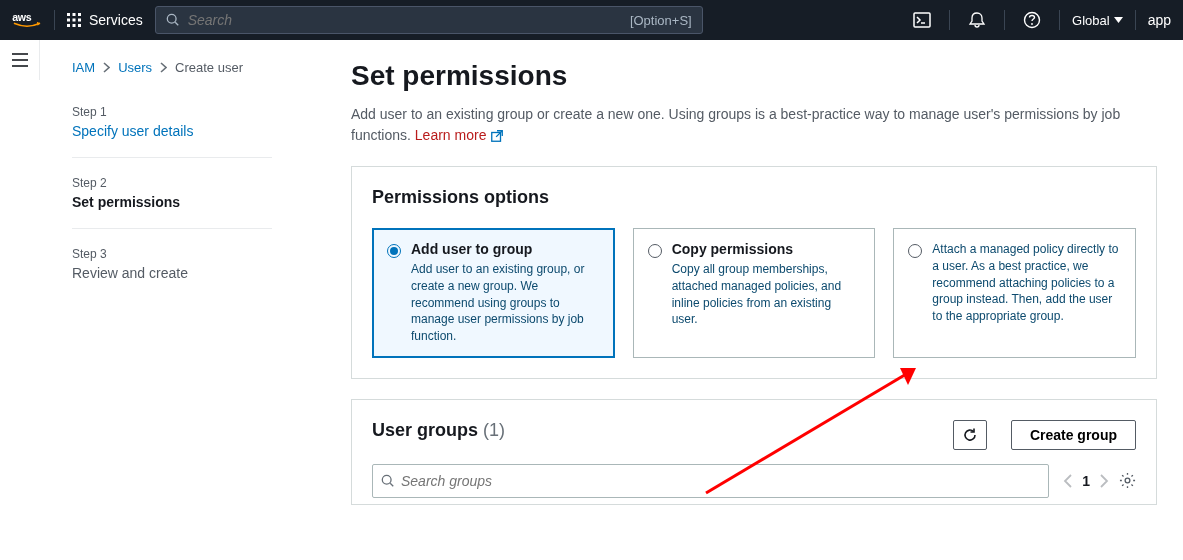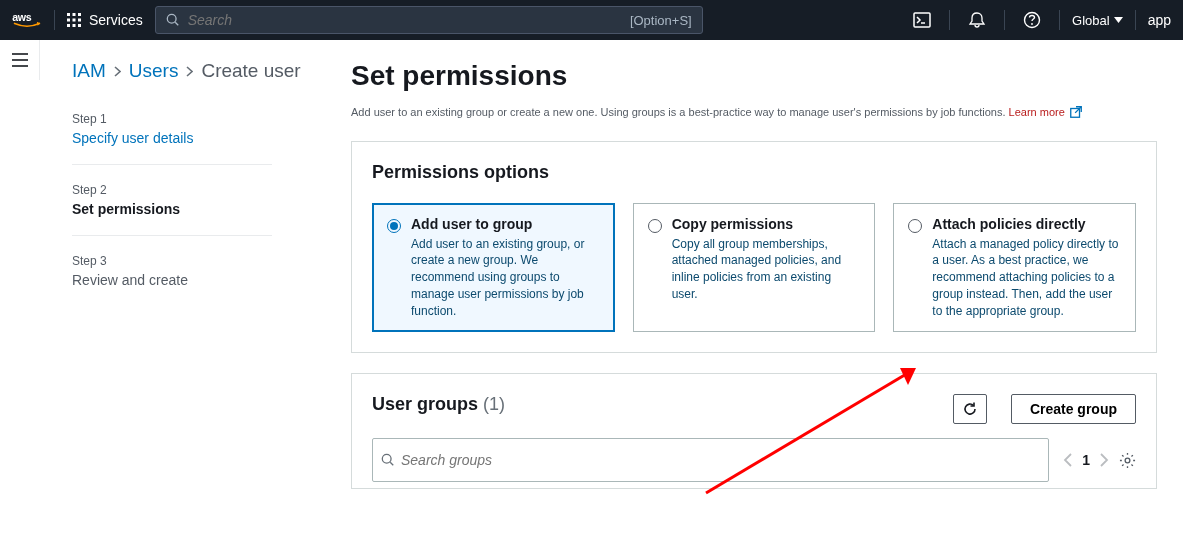--- a/index.html
+++ b/index.html
@@ -20,35 +20,35 @@
   .nav-icon { color: #fff; cursor: pointer; display: flex; align-items: center; padding: 0 6px; }
   .nav-region { color: #fff; cursor: pointer; display:flex; align-items:center; gap:4px; font-size:13px;text-align:right; }
   .nav-app { color: #fff; font-size: 14px; }
 
   
   .hamburger-col { position: absolute; left: 0; top: 40px; width: 40px; height: 40px; display:flex; align-items:center; justify-content:center; border-right: 1px solid #e9ebed; cursor:pointer; }
 
   
   .main { display: flex; padding-left: 40px; }
   .sidebar { width: 311px; padding: 20px 0 0 32px; }
-  .breadcrumb { display: flex; align-items: center; gap: 8px; font-size: 19px; margin-bottom: 20px; }
+  .breadcrumb { display: flex; align-items: center; gap: 8px; font-size: 13px; margin-bottom: 20px; }
   .breadcrumb a { color: #0073bb; text-decoration: none; cursor: pointer; }
   .breadcrumb .sep { color: #687078; display:flex; }
   .breadcrumb .current { color: #545b64; }
   .step { padding: 10px 0; }
   .step-num { font-size: 12px; color: #545b64; margin-bottom: 4px; }
   .step-title { font-size: 14px; color: #545b64; }
   .step-title.link { color: #0073bb; cursor: pointer; }
   .step-title.active { color: #16191f; font-weight: bold; }
   .step-divider { border-top: 1px solid #e9ebed; margin: 8px 0; width: 200px; }
 
   
   .content { flex: 1; padding: 20px 26px 0 0; }
   .content h1 { font-size: 28px; font-weight: 700; margin-bottom: 12px; }
-  .content .subtitle { color: #545b64; font-size: 11px; line-height: 1.5; margin-bottom: 20px; }
+  .content .subtitle { color: #545b64; font-size: 14px; line-height: 1.5; margin-bottom: 20px; }
   .content .subtitle a { color: #b91c1c; text-decoration: none; cursor: pointer; display:inline-flex; align-items:center; gap:4px; }
 
   .panel { border: 1px solid #d5dbdb; background: #fff; padding: 20px; margin-bottom: 20px; }
   .panel h2 { font-size: 18px; font-weight: 700; margin-bottom: 20px; }
 
   .options-row { display: flex; gap: 18px; }
   .option-card { flex: 1; border: 1px solid #aab7b8; padding: 12px 14px; cursor: pointer; display:flex; gap:10px; align-items:flex-start; }
   .option-card.selected { border: 2px solid #0073bb; background: #f0f8ff; padding: 11px 13px; }
   .option-card .radio { width: 14px; height: 14px; border: 1px solid #545b64; border-radius: 50%; flex-shrink:0; margin-top:3px; position:relative; }
   .option-card.selected .radio { border-color: #0073bb; }
@@ -57,21 +57,21 @@
   .option-card .opt-desc { font-size: 12px; color: #0c4a6e; line-height: 1.4; }
 
   .groups-header { display:flex; align-items:flex-start; justify-content:space-between; margin-bottom: 14px; }
   .groups-header .title { font-size: 18px; font-weight:700; }
   .groups-header .count { color:#687078; font-weight:400; }
   .groups-header .actions { display:flex; gap:24px; align-items:center; }
   .btn { border:1px solid #545b64; background:#fff; border-radius:2px; padding: 6px 18px; font-size:14px; font-weight:700; cursor:pointer; display:inline-flex; align-items:center; gap:6px; }
   .btn.icon-only { padding: 6px 8px; }
   
   .groups-search-row { display:flex; align-items:center; gap:14px; }
-  .groups-search { flex:1; border:1px solid #aab7b8; border-radius:2px; height:44px; display:flex; align-items:center; padding:0 8px; gap:6px; }
+  .groups-search { flex:1; border:1px solid #aab7b8; border-radius:2px; height:34px; display:flex; align-items:center; padding:0 8px; gap:6px; }
   .groups-search input { border:none; outline:none; flex:1; font-size:14px; color:#687078; font-style: italic; }
   .pager { display:flex; align-items:center; gap:10px; color:#545b64; }
   .pager .page { color:#16191f; font-weight:700; }
   .pager svg { cursor:pointer; }
   .pager .disabled { opacity:0.4; }
 
   
   .arrow-annotation { position:absolute; left: 696px; top: 313px; pointer-events: none; }
 </style>
 </head>
@@ -210,21 +210,20 @@
         <label class="option-card">
           <span class="radio"></span>
           <span>
             <div class="opt-title">Copy permissions</div>
             <div class="opt-desc">Copy all group memberships, attached managed policies, and inline policies from an existing user.</div>
           </span>
         </label>
         <label class="option-card">
           <span class="radio"></span>
           <span>
-            <div class="opt-title">Attach policies directly</div>
             <div class="opt-desc">Attach a managed policy directly to a user. As a best practice, we recommend attaching policies to a group instead. Then, add the user to the appropriate group.</div>
           </span>
         </label>
       </div>
     </div>
 
     <div class="panel" style="padding-bottom:6px;">
       <div class="groups-header">
         <div class="title">
           <span>User groups</span> <span class="count">(1)</span>

